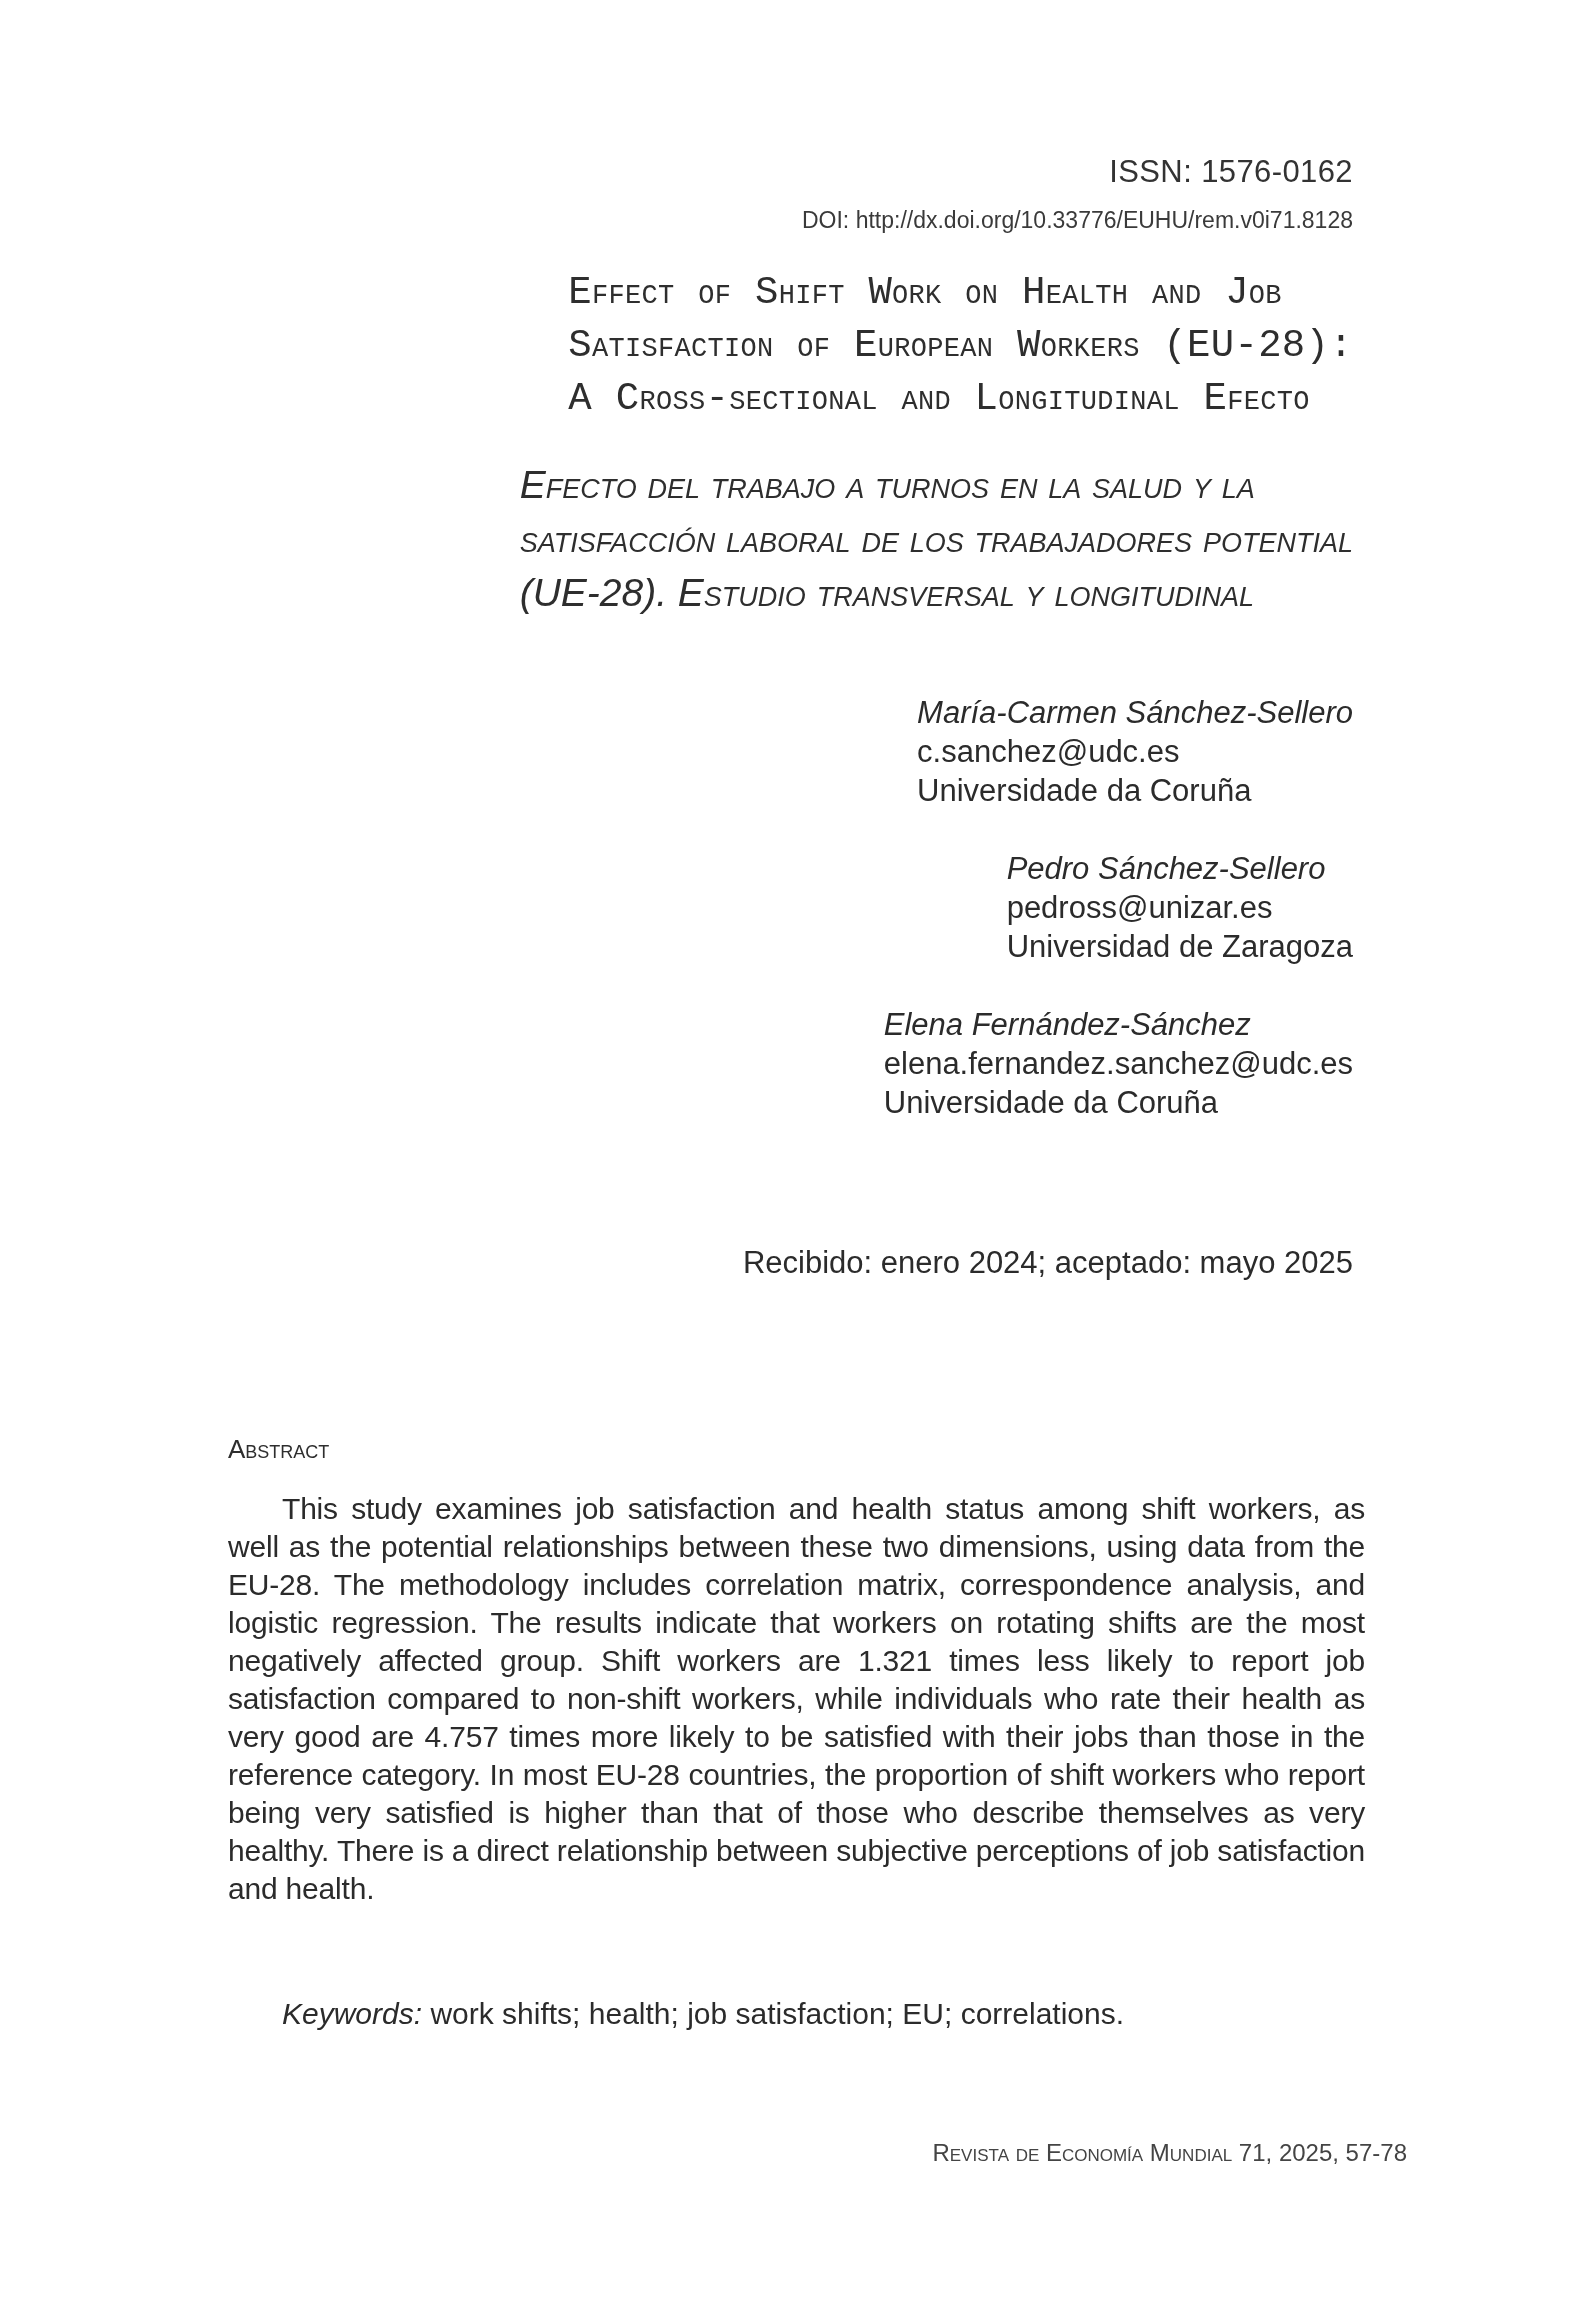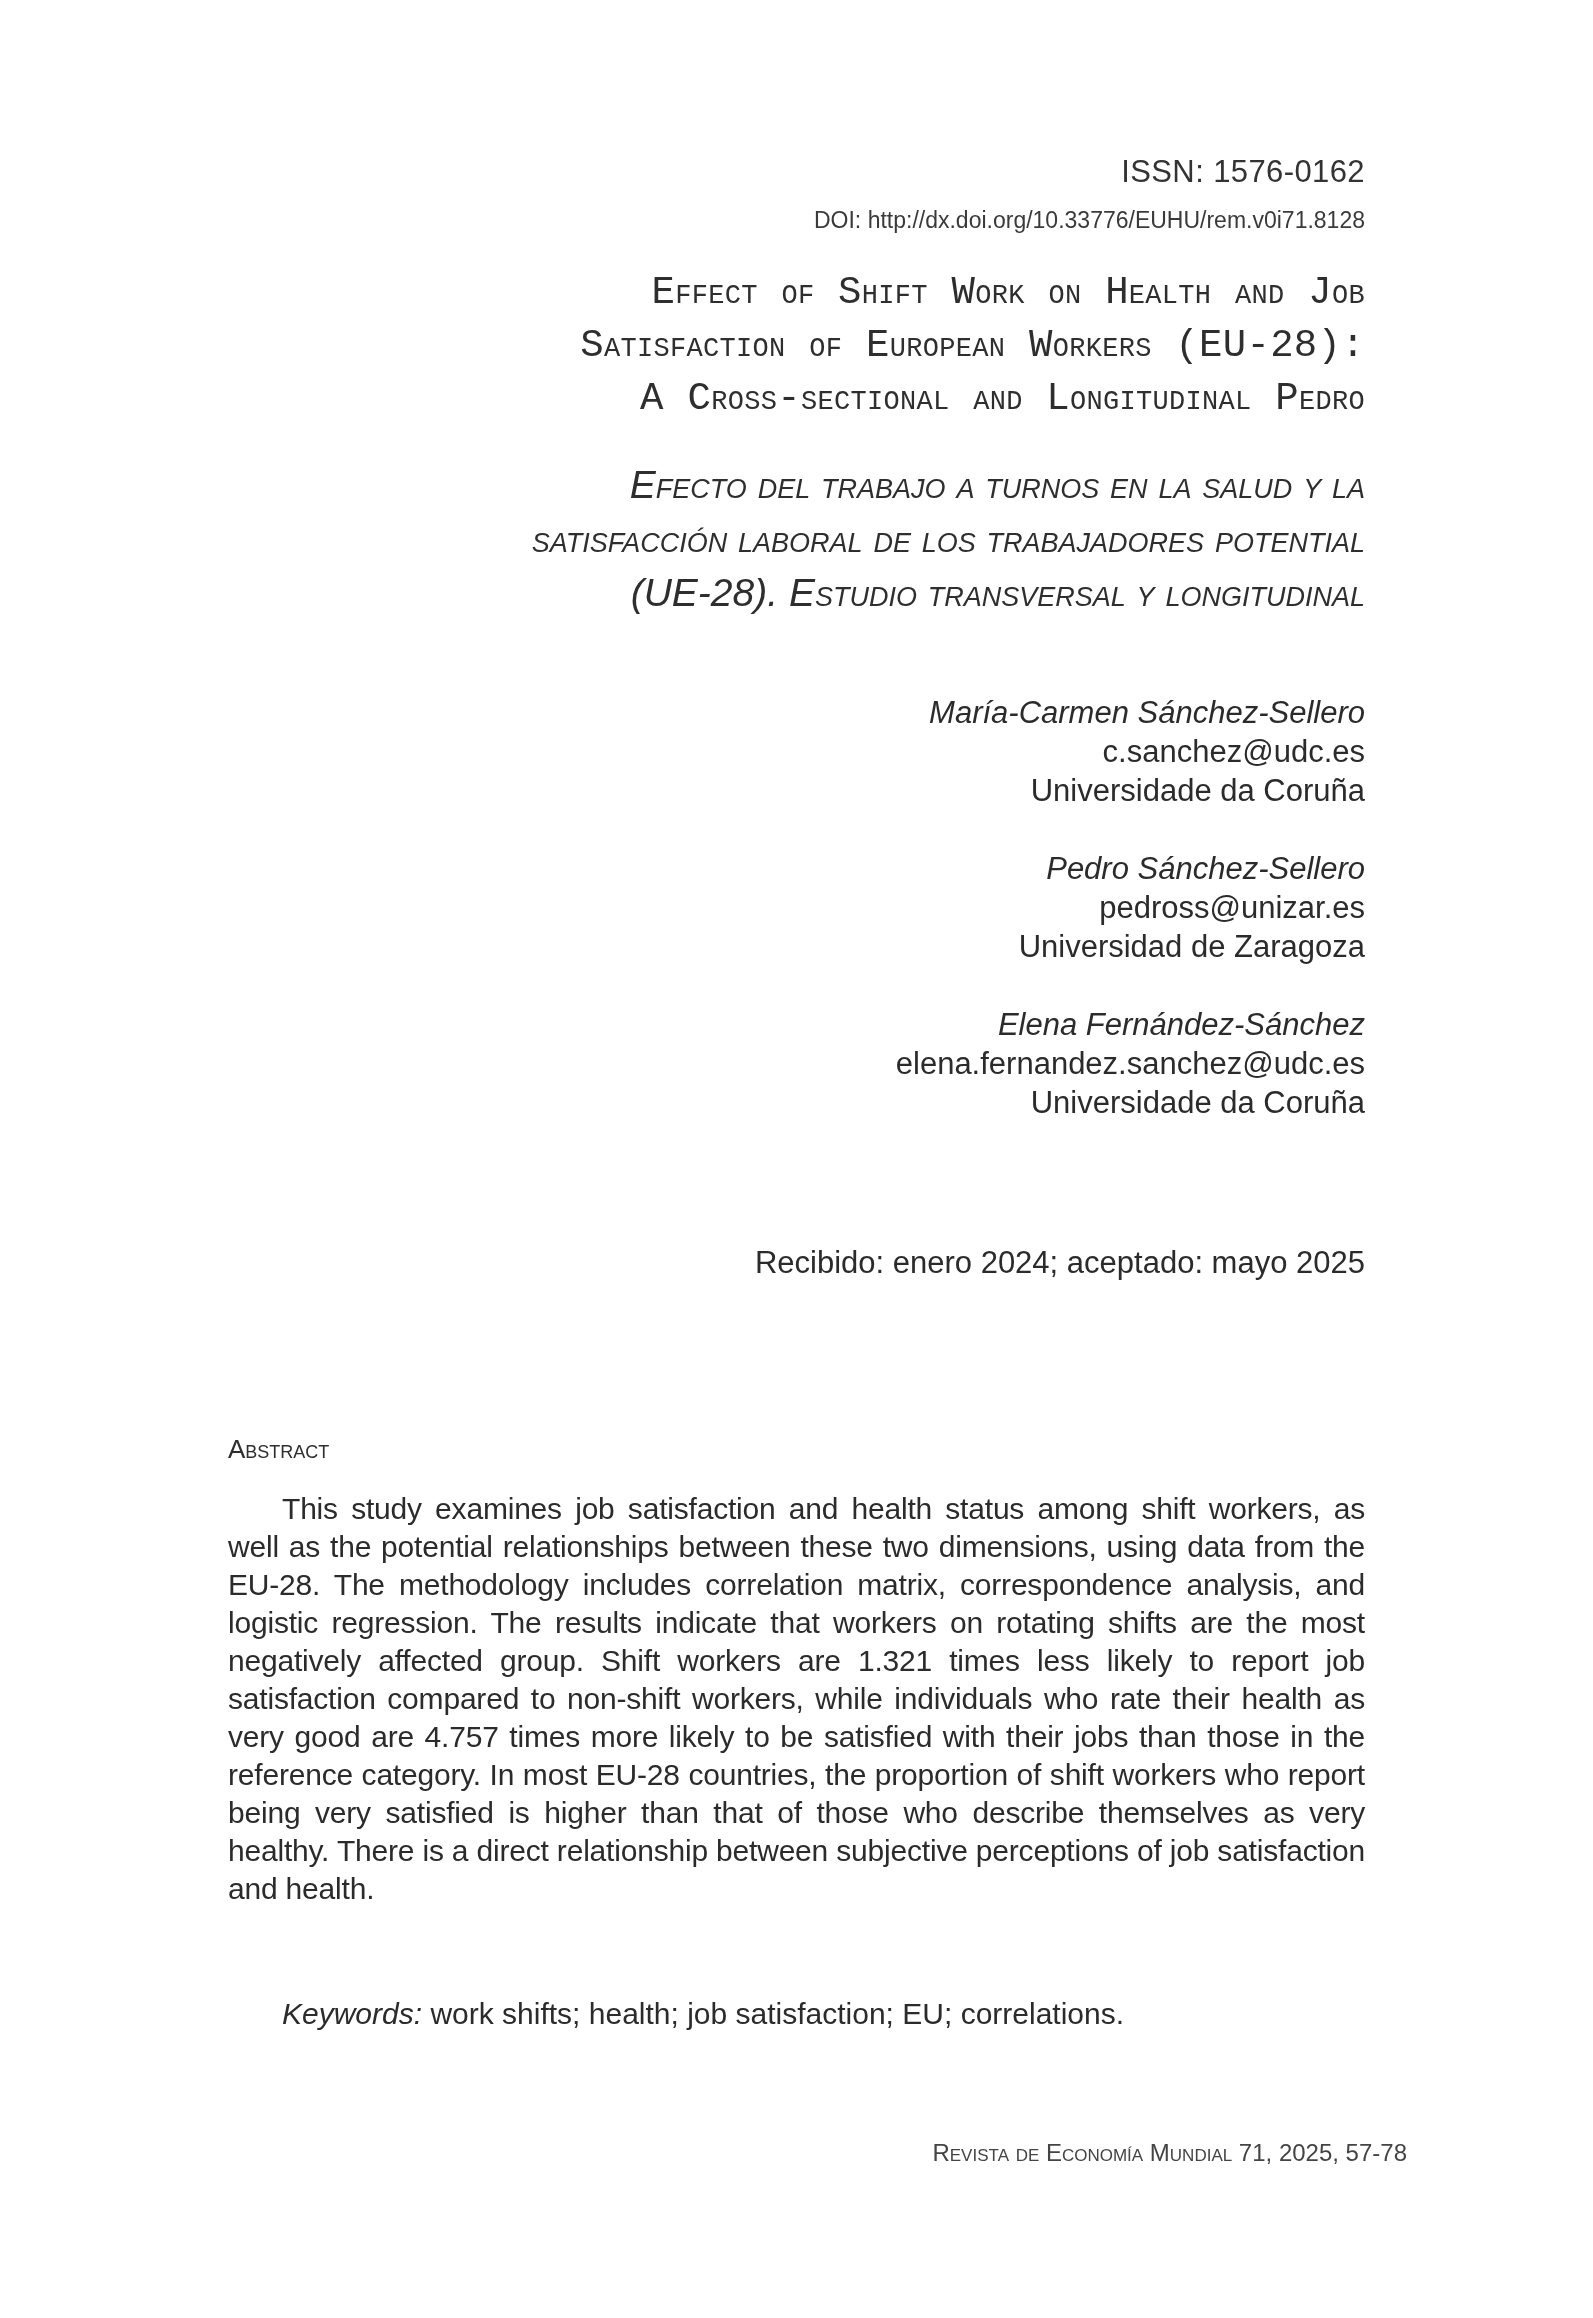--- a/index.html
+++ b/index.html
@@ -1,21 +1,21 @@
 <!DOCTYPE html>
 <html style="font-size:14px"><head>
 <meta charset="utf-8">
 <style>
   html, body { margin: 0; padding: 0; background: #ffffff; }
   body {
     width: 1594px; height: 2319px; position: relative; overflow: hidden;
     font-family: "Liberation Sans", "DejaVu Sans", sans-serif;
     color: #2b2b2b;
   }
-  .r { position: absolute; right: 229px; text-align: right; white-space: nowrap; }
+  .r { position: absolute; right: 241px; white-space: nowrap; }
   .issn { top: 154px; font-size: 31px; font-weight: 300; letter-spacing: 0.4px; color: #333; }
   .doi { top: 207px; font-size: 23px; color: #3a3a3a; }
   .title { top: 267px; font-size: 39px; line-height: 53px; font-variant: small-caps; color: #2e2e2e; letter-spacing: 0.3px; font-family: Liberation Mono, monospace; }
   .subtitle { top: 458px; font-size: 39px; line-height: 54px; font-variant: small-caps; font-style: italic; color: #2e2e2e; }
   .subtitle div, .title div { white-space: nowrap; }
   .author-block { font-size: 31px; line-height: 39px; color: #2b2b2b; }
   .author-block .name { font-style: italic; }
   .a1 { top: 693px; }
   .a2 { top: 849px; }
   .a3 { top: 1005px; }
@@ -42,21 +42,21 @@
 </style>
 </head>
 <body>
 
 <div class="r issn">ISSN: 1576-0162</div>
 <div class="r doi">DOI: http://dx.doi.org/10.33776/EUHU/rem.v0i71.8128</div>
 
 <div class="r title">
   <div>Effect of Shift Work on Health and Job</div>
   <div>Satisfaction of European Workers (EU-28):</div>
-  <div>A Cross-sectional and Longitudinal Pedro</div>
+  <div>A Cross-sectional and Longitudinal Efecto</div>
 </div>
 
 <div class="r subtitle">
   <div>Efecto del trabajo a turnos en la salud y la</div>
   <div>satisfacción laboral de los trabajadores potential</div>
   <div>(UE-28). Estudio transversal y longitudinal</div>
 </div>
 
 <div class="r author-block a1">
   <div class="name">María-Carmen Sánchez-Sellero</div>

